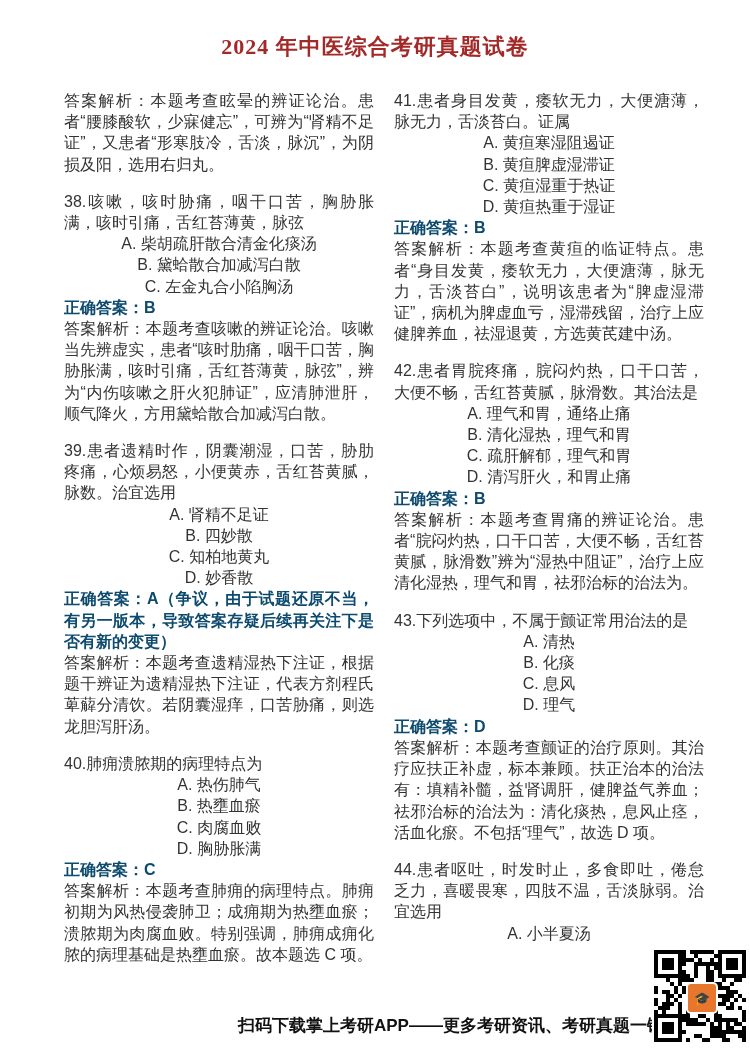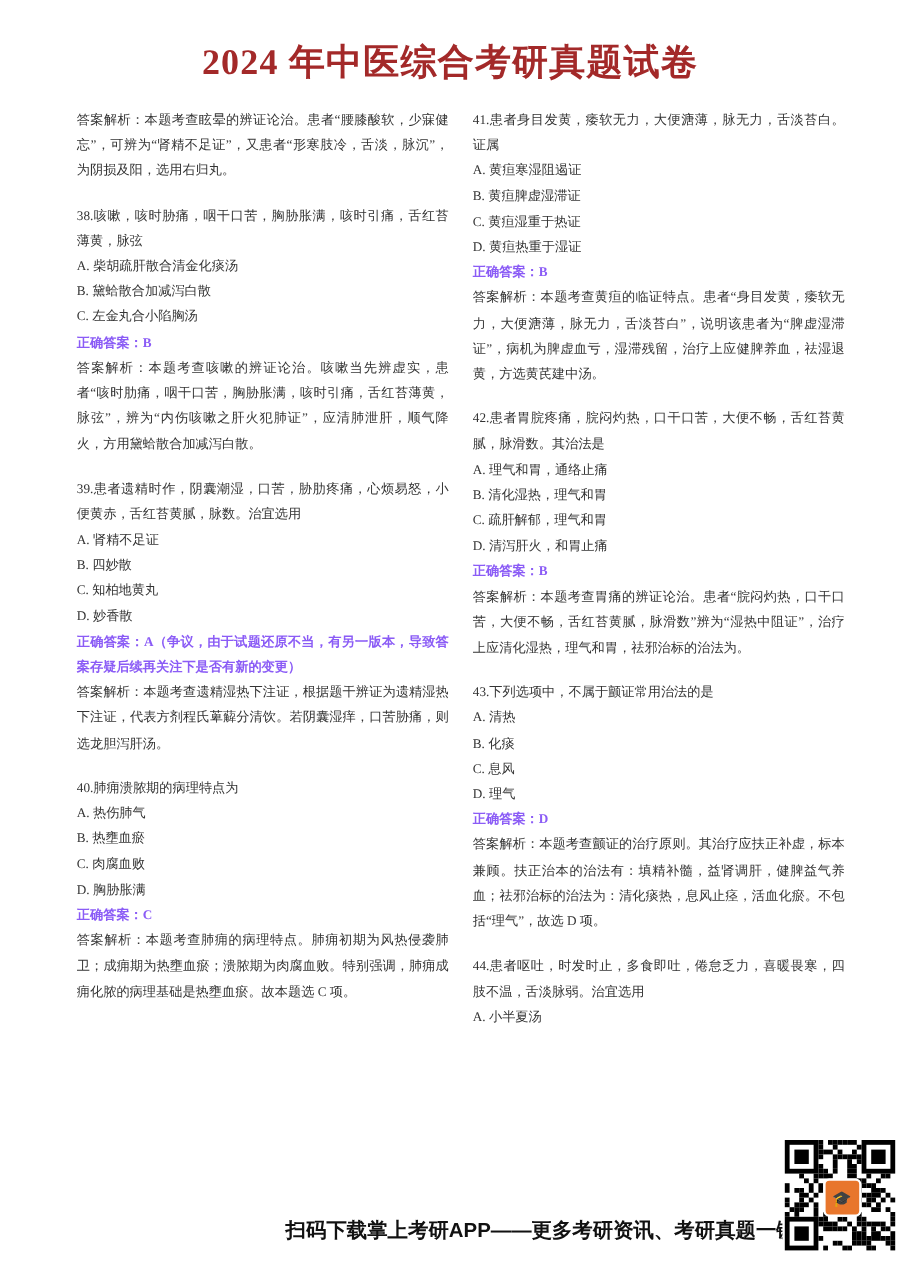--- a/index.html
+++ b/index.html
@@ -5,30 +5,30 @@
   html,body{margin:0;padding:0;}
   body{
     width:750px;height:1061px;position:relative;background:#ffffff;
     font-family:"Liberation Sans","DejaVu Sans",sans-serif;
     overflow:hidden;
   }
   .page-title{
     position:absolute;top:32px;left:0;width:750px;
     text-align:center;
     font-family:"Liberation Serif","DejaVu Serif",serif;
-    font-size:30px;font-weight:bold;color:#A32929;letter-spacing:1px;
+    font-size:22px;font-weight:bold;color:#A32929;letter-spacing:1px;
   }
   .columns{
     position:absolute;top:90px;left:64px;width:640px;
     display:flex;gap:20px;
   }
-  .col{width:310px;font-size:11px;color:#333333;font-family:Liberation Serif, serif;}
-  .line{line-height:21.2px;}
+  .col{width:310px;font-size:16px;color:#333333;}
+  .line{line-height:21.2px;text-align:center;}
   .para,.stem{text-align:justify;}
-  .answer{color:#8b5cf6;font-weight:bold;text-align:justify;}
+  .answer{color:#0c4a6e;font-weight:bold;text-align:justify;}
   .gap{height:16px;}
   .footer-text{
     position:absolute;top:1014px;left:238px;right:95px;
     text-align:center;font-size:17px;font-weight:bold;color:#111111;
     white-space:nowrap;
   }
   .qr{
     position:absolute;left:652px;top:944px;width:96px;height:104px;
     background:#ffffff;
   }

